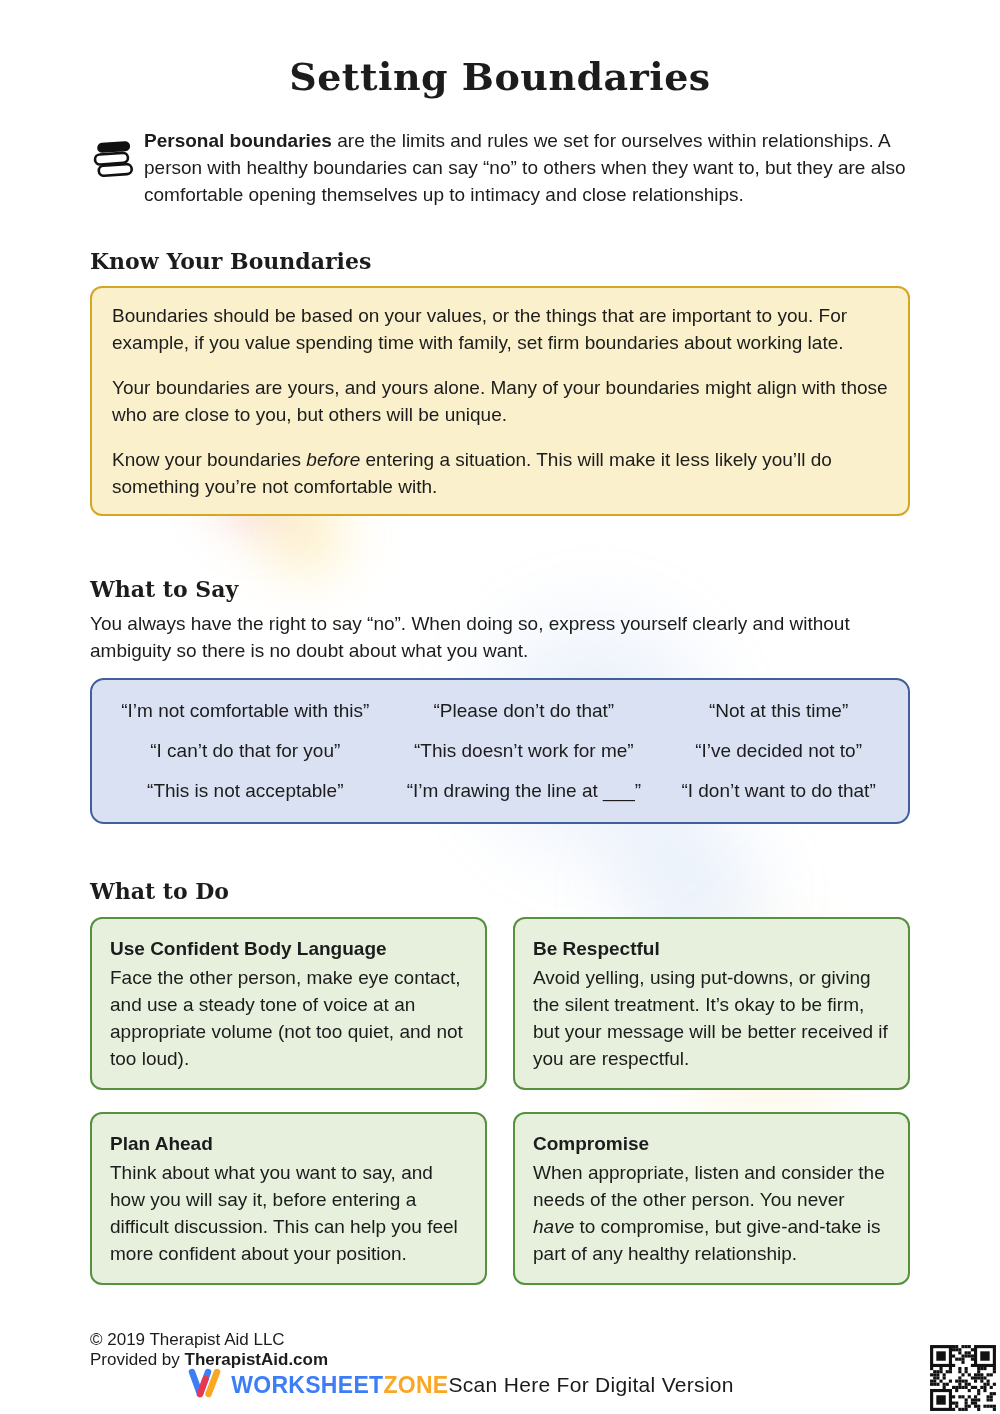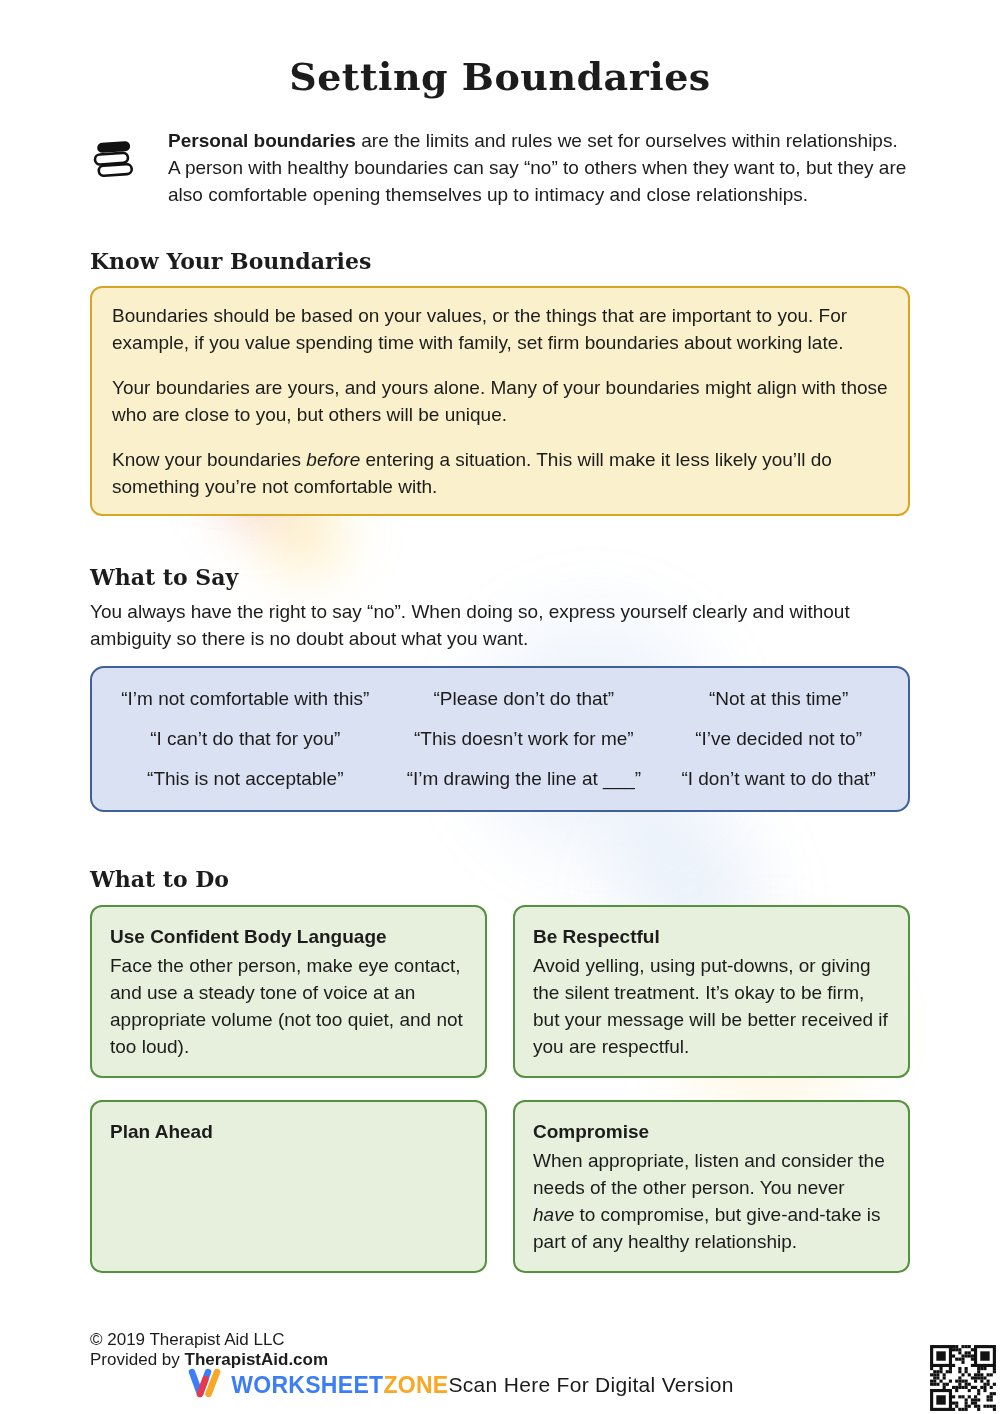--- a/index.html
+++ b/index.html
@@ -23,36 +23,36 @@
   .wm-r{left:185px;top:430px;width:140px;height:120px;background:radial-gradient(circle,rgba(235,120,90,.33),transparent 65%)}
   .wm-y{left:230px;top:470px;width:150px;height:130px;background:radial-gradient(circle,rgba(250,210,90,.38),transparent 65%)}
   .wm-b1{left:430px;top:520px;width:330px;height:430px;background:radial-gradient(circle,rgba(130,170,230,.22),transparent 62%)}
   .wm-b2{left:560px;top:760px;width:260px;height:260px;background:radial-gradient(circle,rgba(130,170,230,.18),transparent 62%)}
   .wm-y2{left:620px;top:880px;width:300px;height:300px;background:radial-gradient(circle,rgba(250,210,110,.25),transparent 62%)}
 
   .doc-title{
     padding-top:54px;text-align:center;
     font-family:"DejaVu Serif",serif;font-weight:bold;font-size:38px;letter-spacing:.5px;
   }
-  .intro{display:flex;gap:28px;margin-top:28px;align-items:flex-start}
+  .intro{display:flex;gap:4px;margin-top:28px;align-items:flex-start}
   .intro .icon-wrap{flex:0 0 50px;padding-top:8px}
   .intro-text{font-size:19px;line-height:27px;max-width:762px}
 
   h2.sec{
     font-family:"DejaVu Serif",serif;font-weight:bold;font-size:22px;line-height:26px;
   }
   .sec-know{margin-top:40px}
   .box-yellow{
     margin-top:12px;background:var(--yellow_bg);
     border:2px solid var(--yellow_border);border-radius:12px;
     padding:14px 20px;font-size:19px;line-height:27px;
   }
   .box-yellow p + p{margin-top:18px}
 
-  .sec-say{margin-top:48px}
+  .sec-say{margin-top:60px}
   .say-intro{margin-top:8px;font-size:19px;line-height:27px;max-width:800px}
   .box-blue{
     margin-top:14px;background:var(--blue_bg);
     border:2.5px solid var(--blue_border);border-radius:14px;
     padding:20px 10px;
     display:grid;grid-template-columns:36% 34% 30%;row-gap:18px;
     font-size:19px;line-height:22px;
   }
   .box-blue .q{text-align:center}
 
@@ -139,20 +139,21 @@
       <div class="card">
         <div class="card-title">Use Confident Body Language</div>
         <div class="card-body"><span>Face the other person, make eye contact, and use a steady tone of voice at an appropriate volume (not too quiet, and not too loud).</span><em></em><span></span></div>
       </div>
       <div class="card">
         <div class="card-title">Be Respectful</div>
         <div class="card-body"><span>Avoid yelling, using put-downs, or giving the silent treatment. It’s okay to be firm, but your message will be better received if you are respectful.</span><em></em><span></span></div>
       </div>
       <div class="card">
         <div class="card-title">Plan Ahead</div>
+        <div class="card-body"><span>Think about what you want to say, and how you will say it, before entering a difficult discussion. This can help you feel more confident about your position.</span><em></em><span></span></div>
       </div>
       <div class="card">
         <div class="card-title">Compromise</div>
         <div class="card-body"><span>When appropriate, listen and consider the needs of the other person. You never </span><em>have</em><span> to compromise, but give-and-take is part of any healthy relationship.</span></div>
       </div>
     </div>
   </div>
 
   <div class="footer">
     <div class="foot-row1">

